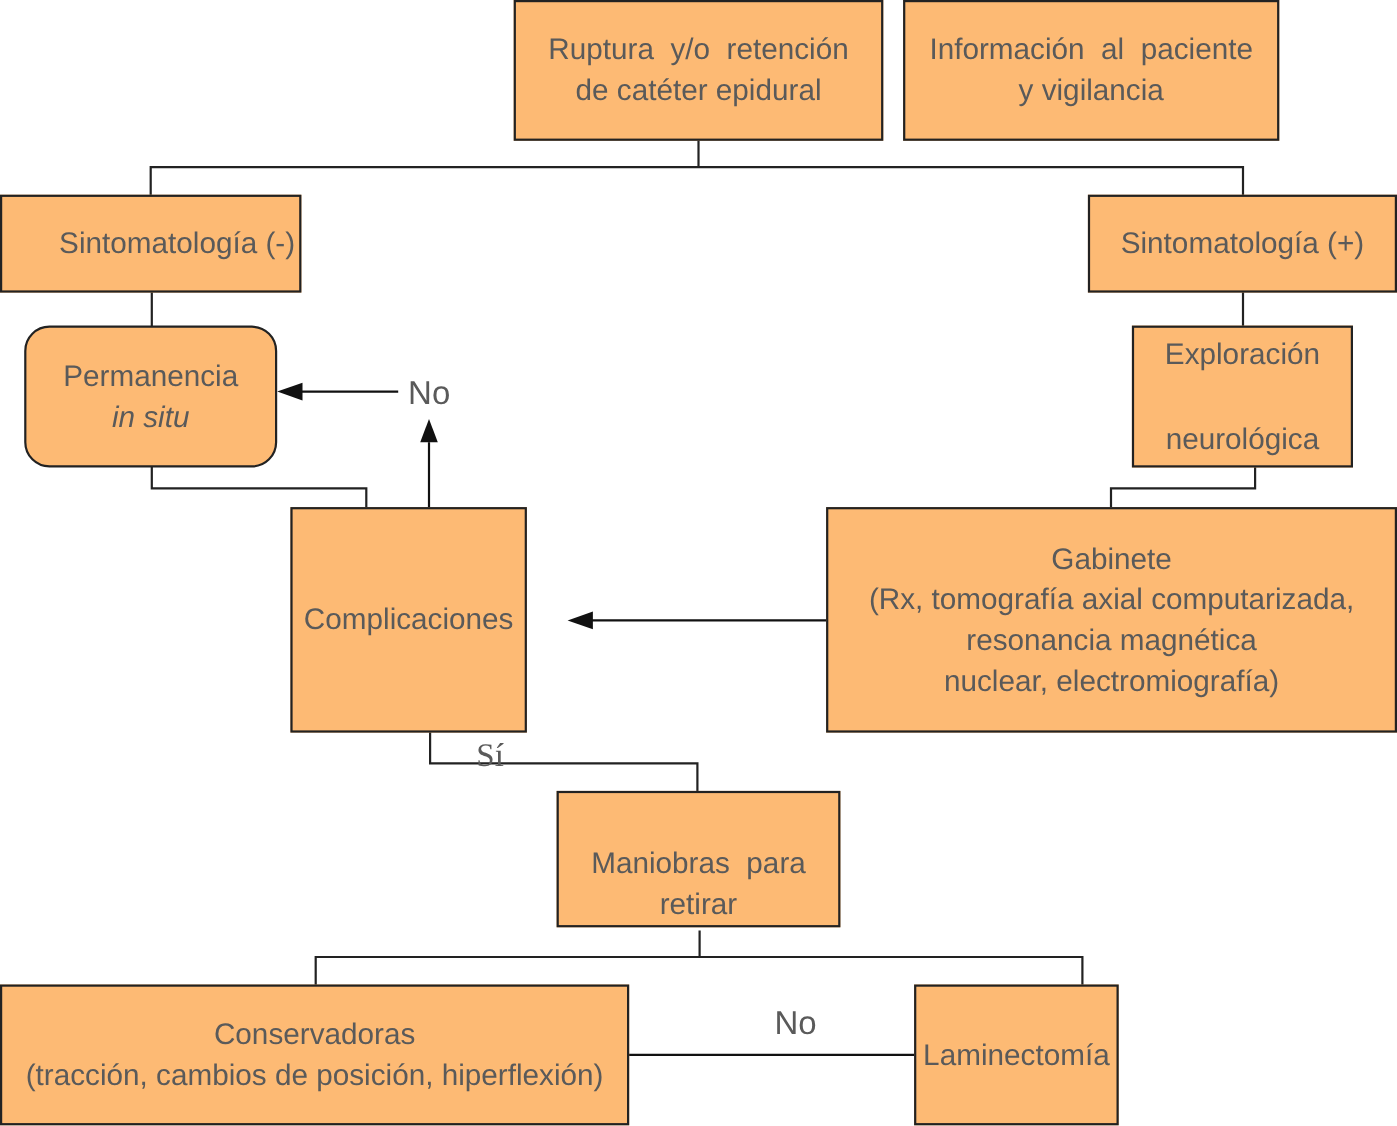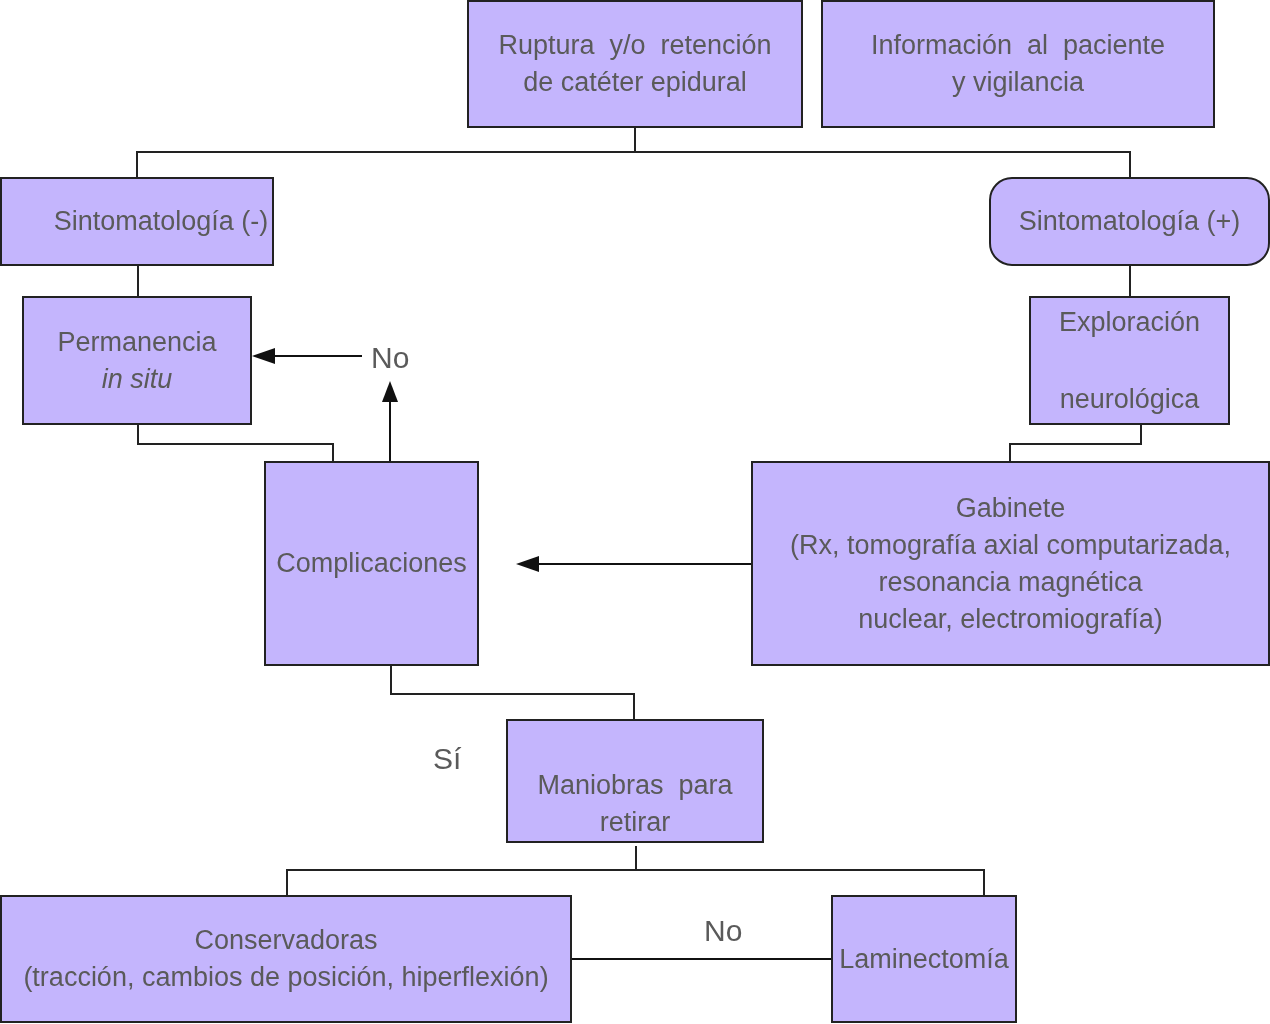--- a/index.html
+++ b/index.html
@@ -1,19 +1,19 @@
 <!DOCTYPE html>
 <html><head>
 <meta charset="utf-8">
 <style>
   html, body { margin:0; padding:0; background:#ffffff; }
   body { width:1270px; height:1024px; position:relative; overflow:hidden;
          font-family:"Liberation Sans", sans-serif; }
   svg.lines { position:absolute; left:0; top:0; width:1270px; height:1024px; }
-  .box { position:absolute; box-sizing:border-box; background:#c4b5fd;
+  .box { position:absolute; box-sizing:border-box; background:#fdba74;
          border:2px solid #222; display:flex; flex-direction:column;
          align-items:center; justify-content:center; text-align:center;
          color:#5a5a5a; font-size:27px; line-height:37px; }
   .box span { display:block; }
   .it { font-style:italic; }
   .lbl { position:absolute; color:#5a5a5a; font-size:30px; }
 </style>
 </head>
 <body>
 
@@ -44,34 +44,34 @@
     <line x1="571" y1="959" x2="846" y2="959" stroke="#111" stroke-width="2"></line>
     <polygon points="868,959 845,951 845,967"></polygon>
   </g>
 </svg>
 
 <div class="box" style="left:467px;top:0px;width:336px;height:128px;">
   <span style="white-space:pre">Ruptura  y/o  retención</span>
   <span>de catéter epidural</span>
 </div>
 
-<div class="box" style="left:821px;top:0px;width:394px;height:128px;">
+<div class="box" style="left:821px;top:0px;width:342px;height:128px;">
   <span style="white-space:pre">Información  al  paciente</span>
   <span>y vigilancia</span>
 </div>
 
 <div class="box" style="left:0px;top:177px;width:274px;height:89px;padding-left:48px;">
   <span>Sintomatología (-)</span>
 </div>
 
-<div class="box" style="left:989px;top:177px;width:281px;height:89px;border-radius:23px;">
+<div class="box" style="left:989px;top:177px;width:281px;height:89px;">
   <span>Sintomatología (+)</span>
 </div>
 
-<div class="box" style="left:22px;top:296px;width:230px;height:129px;">
+<div class="box" style="left:22px;top:296px;width:230px;height:129px;border-radius:23px;">
   <span>Permanencia</span>
   <span class="it">in situ</span>
 </div>
 
 <div class="box" style="left:1029px;top:296px;width:201px;height:129px;gap:40px;">
   <span>Exploración</span>
   <span>neurológica</span>
 </div>
 
 <div class="box" style="left:264px;top:461px;width:215px;height:205px;">
@@ -93,14 +93,14 @@
 <div class="box" style="left:0px;top:895px;width:572px;height:128px;">
   <span>Conservadoras</span>
   <span>(tracción, cambios de posición, hiperflexión)</span>
 </div>
 
 <div class="box" style="left:831px;top:895px;width:186px;height:128px;">
   <span>Laminectomía</span>
 </div>
 
 <div class="lbl" style="left:371px;top:341px;">No</div>
-<div class="lbl" style="left:433px;top:742px;">Sí</div>
+<div class="lbl" style="left:433px;top:670px;font-family:Liberation Serif, serif;">Sí</div>
 <div class="lbl" style="left:704px;top:914px;">No</div>
 
 </body></html>

